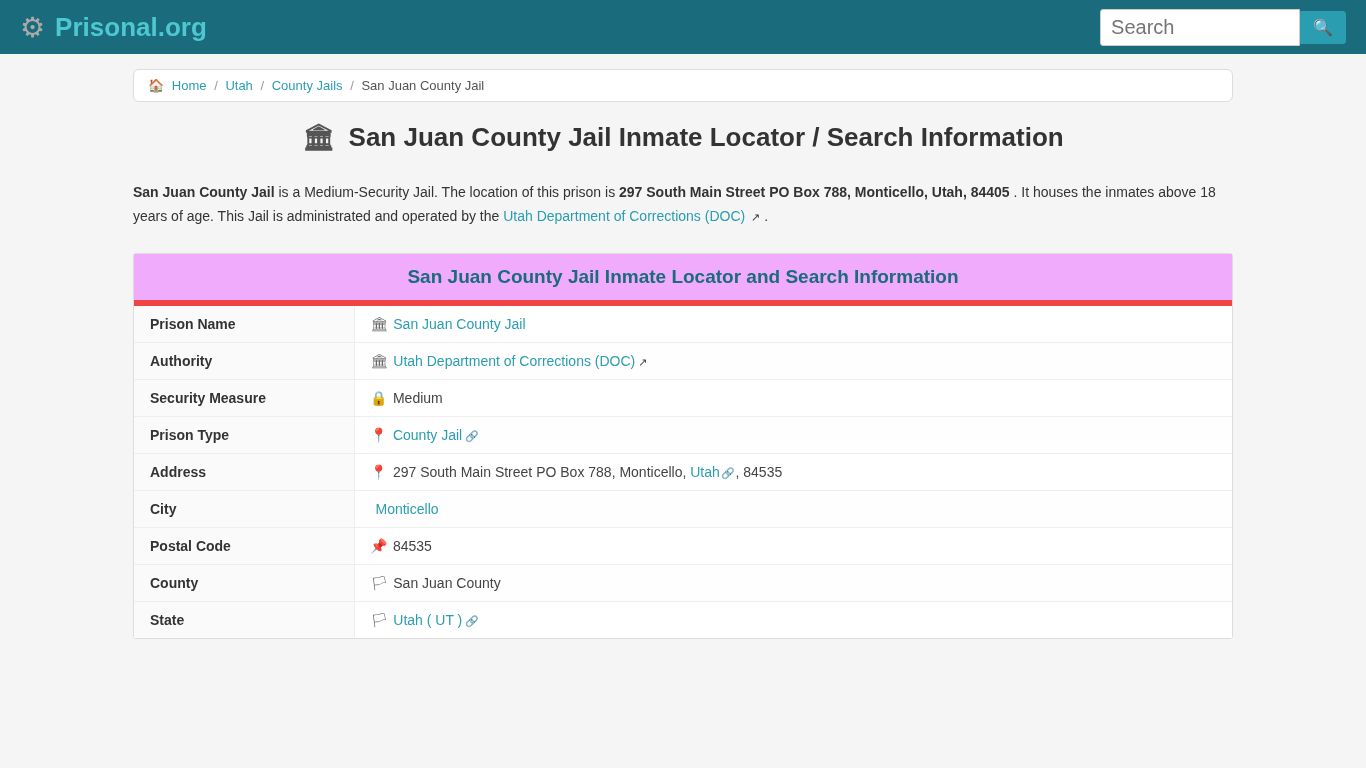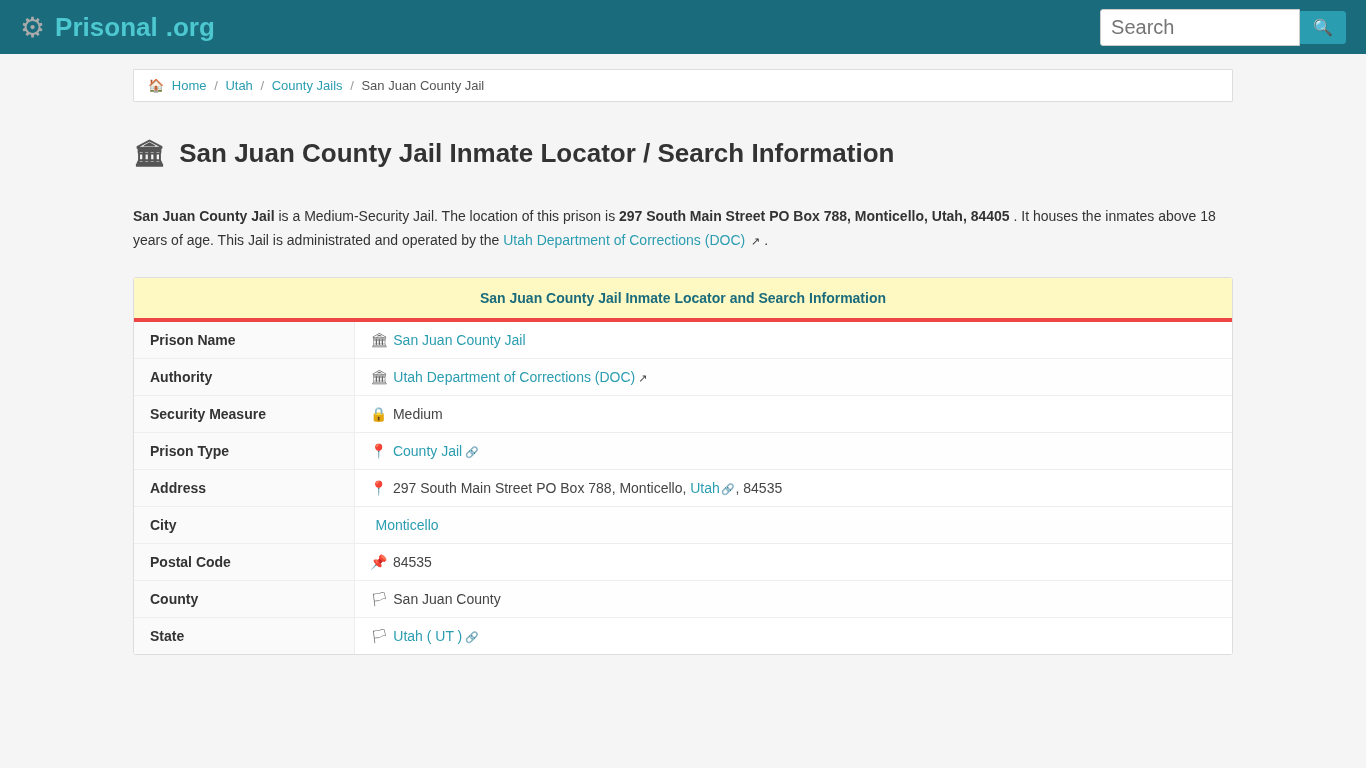--- a/index.html
+++ b/index.html
@@ -60,37 +60,37 @@
     .main-wrapper {
       max-width: 1140px;
       margin: 0 auto;
       padding: 15px 20px;
     }
 
     
     .breadcrumb {
       background: #fff;
       border: 1px solid #ddd;
-      border-radius: 1px;
+      border-radius: 6px;
       padding: 8px 14px;
-      margin-bottom: 36px;
+      margin-bottom: 20px;
       font-size: 13px;
       color: #555;
     }
     .breadcrumb a {
       color: #2a9db0;
       text-decoration: none;
     }
     .breadcrumb .sep { margin: 0 4px; color: #999; }
     .home-icon { margin-right: 4px; }
 
     
     .page-title-area {
-      text-align: left;
-      margin-bottom: 36px;
+      text-align: center;
+      margin-bottom: 28px;
     }
     .page-title {
       font-size: 26px;
       font-weight: bold;
       color: #333;
     }
     .page-title .title-icon {
       color: #555;
       margin-right: 6px;
     }
@@ -110,26 +110,26 @@
     .ext-link { font-size: 11px; margin-left: 2px; }
 
     
     .info-section {
       border: 1px solid #ddd;
       border-radius: 3px;
       background: #fff;
       margin-bottom: 20px;
     }
     .info-section-header {
-      background: #fef9c3;
+      background: #f0abfc;
       padding: 12px 16px;
-      font-size: 14px;
+      font-size: 19px;
       font-weight: bold;
       color: #1a6b7c;
-      border-bottom: 4px solid #ef4444;
+      border-bottom: 6px solid #ef4444;
       text-align: center;
     }
 
     
     .data-table {
       width: 100%;
       border-collapse: collapse;
     }
     .data-table tr {
       border-bottom: 1px solid #eee;
@@ -170,21 +170,21 @@
       background: #fff;
     }
   </style>
 </head>
 <body>
 
 <header class="header">
   <a class="logo-area" href="#">
     <span class="logo-icon">⚙</span>
     <span class="logo-text">
-      <span>Prisonal</span><span style="color:#4dc8d0;margin-left:8px;">.org</span>
+      <span>Prisonal</span><span style="color:#4dc8d0;">.org</span>
     </span>
   </a>
   <div class="search-area">
     <input class="search-input" type="text" placeholder="Search" style="">
     <button class="search-button">🔍</button>
   </div>
 </header>
 
 <div class="main-wrapper">
 

